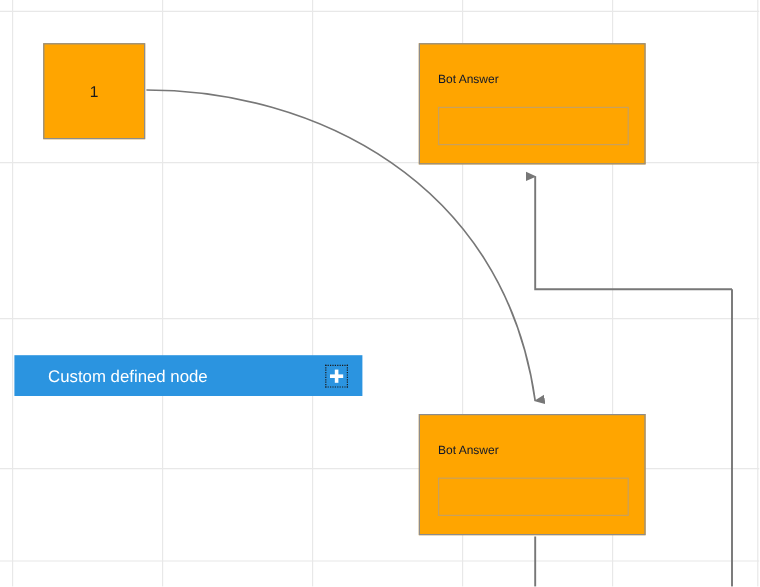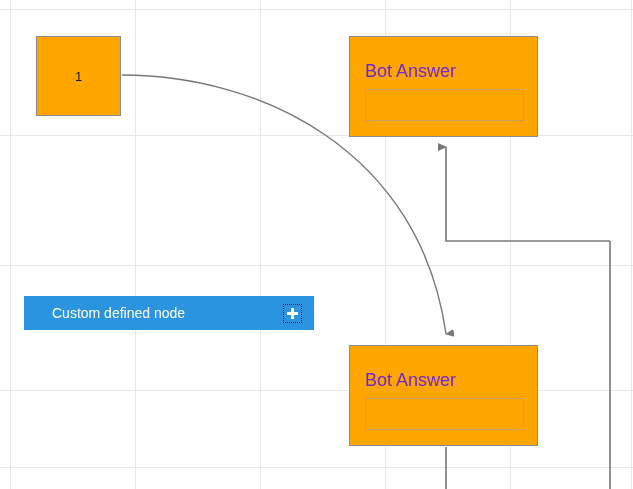--- a/index.html
+++ b/index.html
@@ -41,37 +41,37 @@
     display: flex;
     align-items: center;
     justify-content: center;
     font-size: 13px;
     color: #1a1a1a;
   }
   .node-title {
     position: absolute;
     left: 15px;
     top: 24px;
-    font-size: 18px;
-    color: #6d28d9;
+    font-size: 10px;
+    color: #0f172a;
     white-space: nowrap;
   }
   .node-field {
     position: absolute;
     left: 15px;
     right: 13px;
     top: 52px;
     height: 32px;
     box-sizing: border-box;
     border: 1px solid #c9a05c;
     background: transparent;
   }
   #custom-node-bar {
     position: absolute;
-    left: 24px;
+    left: 12px;
     top: 296px;
     width: 290px;
     height: 34px;
     background: #2B94E0;
     display: flex;
     align-items: center;
     box-sizing: border-box;
     padding-left: 28px;
     padding-right: 12px;
   }

